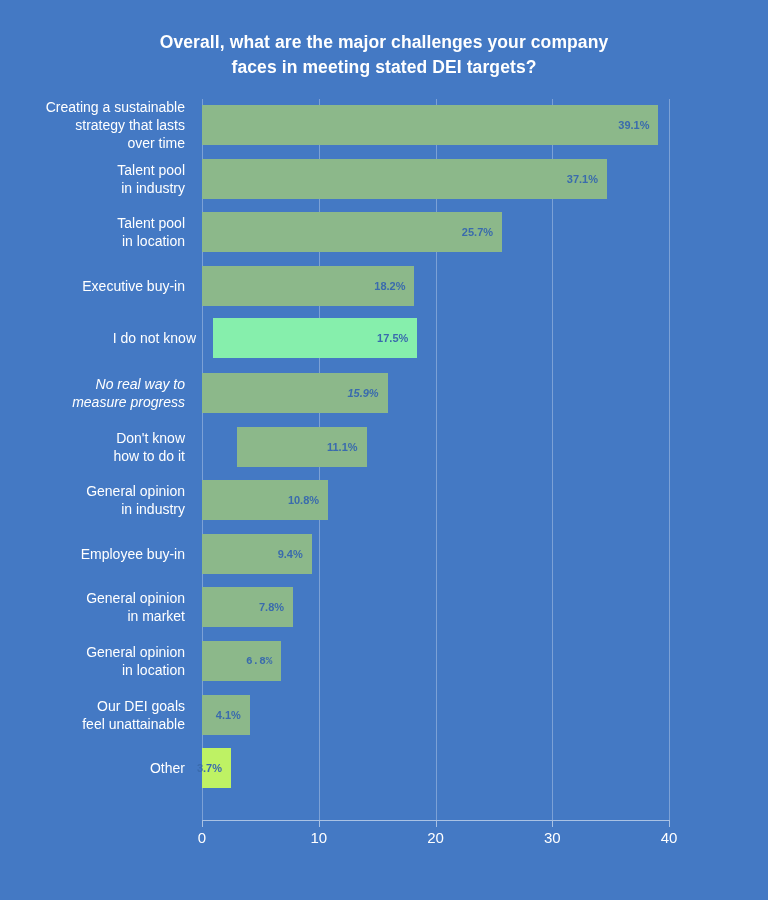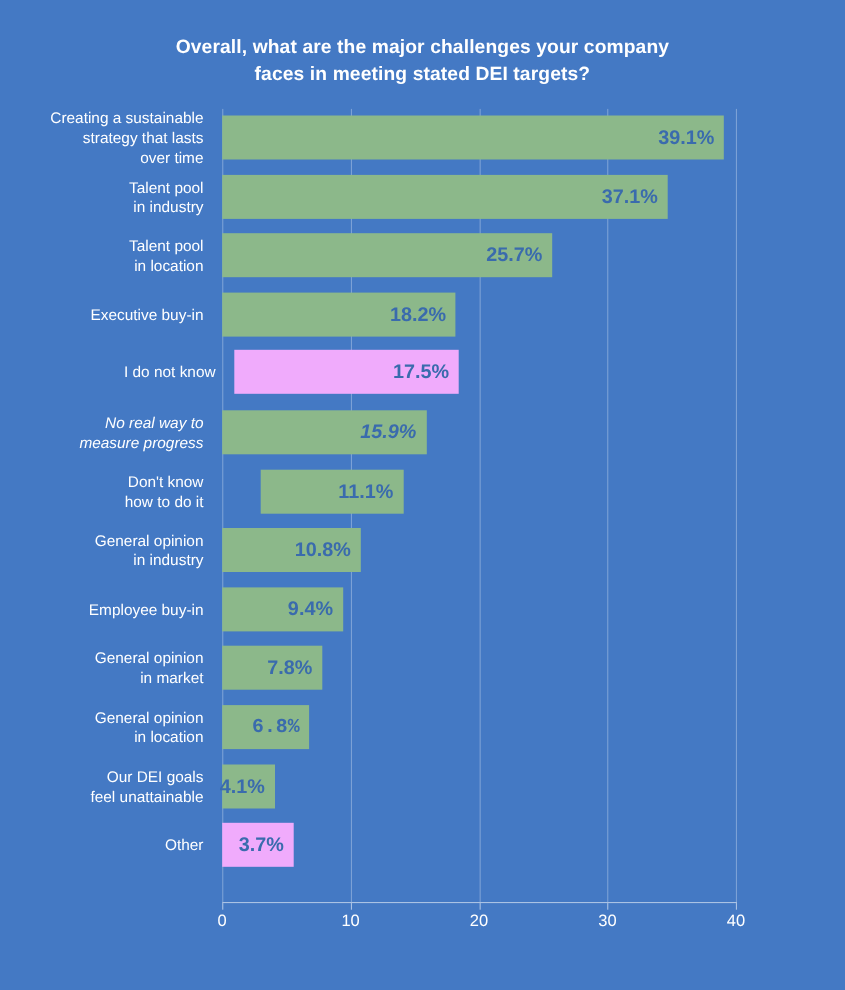--- a/index.html
+++ b/index.html
@@ -112,21 +112,21 @@
     top: 0;
     height: 40px;
     background: #8cb88a;
   }
   .bar-value {
     position: absolute;
     right: 9px;
     top: 50%;
     transform: translateY(-50%);
     color: #3a6bad;
-    font-size: 18px;
+    font-size: 11px;
     font-weight: bold;
     white-space: nowrap;
   }
 </style>
 </head>
 <body>
 
 <div class="chart-root">
 
   <div class="chart-title">
@@ -178,21 +178,21 @@
           <span class="l-line">Executive buy-in</span>
         </div>
         <div class="bar" title="Executive buy-in — 18.2%" style="width: 212.485px; background: rgb(140, 184, 138);">
           <span class="bar-value" style="color: rgb(58, 107, 173);">18.2%</span>
         </div>
       </div>
       <div class="row" style="top: 318px; margin-left: 11px;">
         <div class="cat-label">
           <span class="l-line">I do not know</span>
         </div>
-        <div class="bar" title="I do not know — 17.5%" style="width: 204.312px; background: #f0abfc;">
+        <div class="bar" title="I do not know — 17.5%" style="width: 204.312px; background: #86efac;">
           <span class="bar-value" style="color: rgb(58, 107, 173);">17.5%</span>
         </div>
       </div>
       <div class="row" style="top: 373px; font-style: italic;">
         <div class="cat-label">
           <span class="l-line">No real way to</span>
           <span class="l-line">measure progress</span>
         </div>
         <div class="bar" title="No real way to measure progress — 15.9%" style="width: 185.632px; background: rgb(140, 184, 138);">
           <span class="bar-value" style="color: rgb(58, 107, 173);">15.9%</span>
@@ -248,21 +248,21 @@
           <span class="l-line">feel unattainable</span>
         </div>
         <div class="bar" title="Our DEI goals feel unattainable — 4.1%" style="width: 47.8675px; background: rgb(140, 184, 138);">
           <span class="bar-value" style="color: rgb(58, 107, 173);">4.1%</span>
         </div>
       </div>
       <div class="row" style="top: 748.2px;">
         <div class="cat-label">
           <span class="l-line">Other</span>
         </div>
-        <div class="bar" title="Other — 3.7%" style="width: 65px; background: #f0abfc;">
+        <div class="bar" title="Other — 3.7%" style="width: 29px; background: #bef264;">
           <span class="bar-value" style="color: rgb(58, 107, 173);">3.7%</span>
         </div>
       </div>
     </div>
 
   <div class="axis-line"></div>
   <div id="xaxis">
       <div class="tick-mark" style="left: 202px;"></div>
       <div class="xtick-label" style="left: 202px;">0</div>
       <div class="tick-mark" style="left: 318.75px;"></div>

